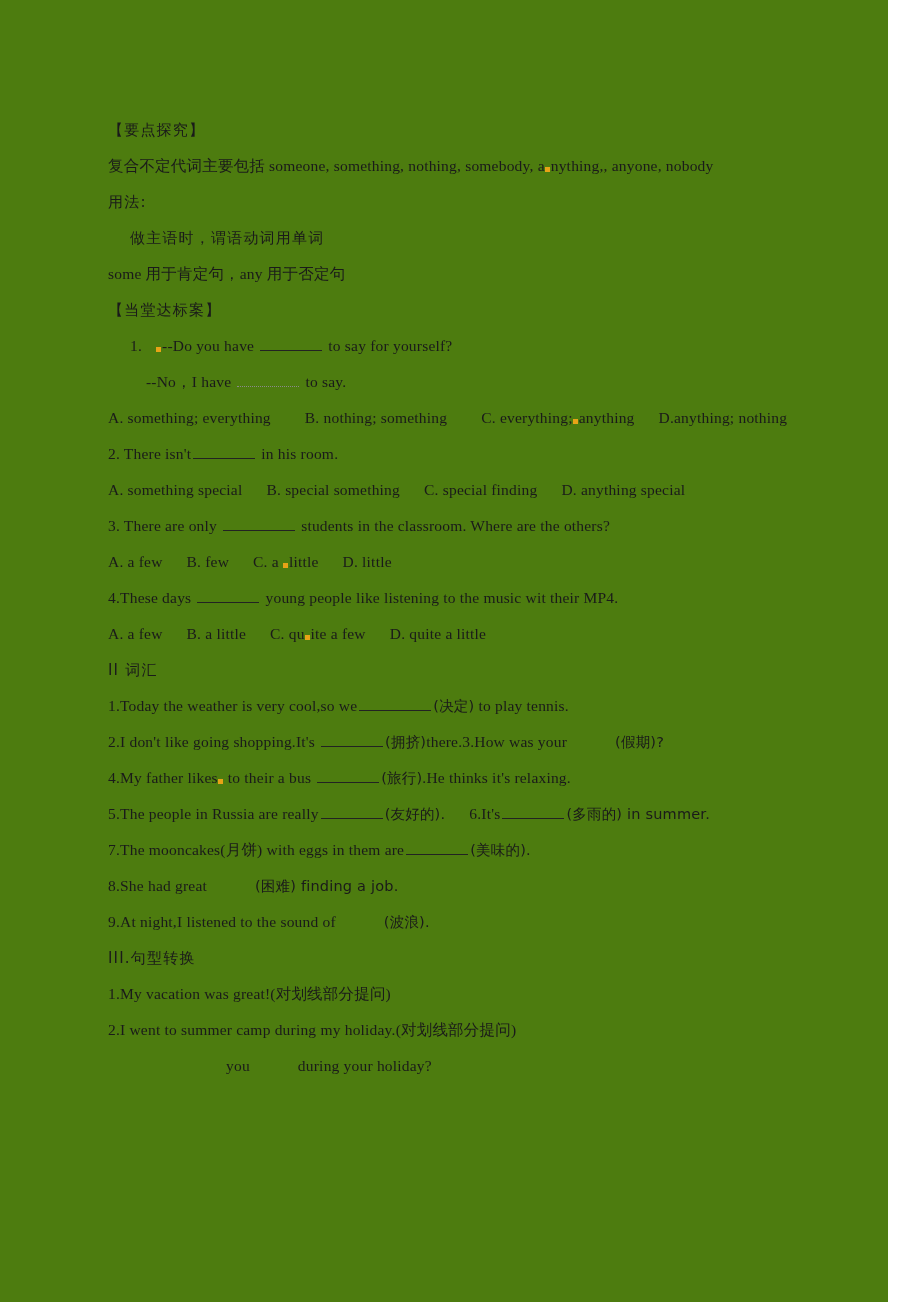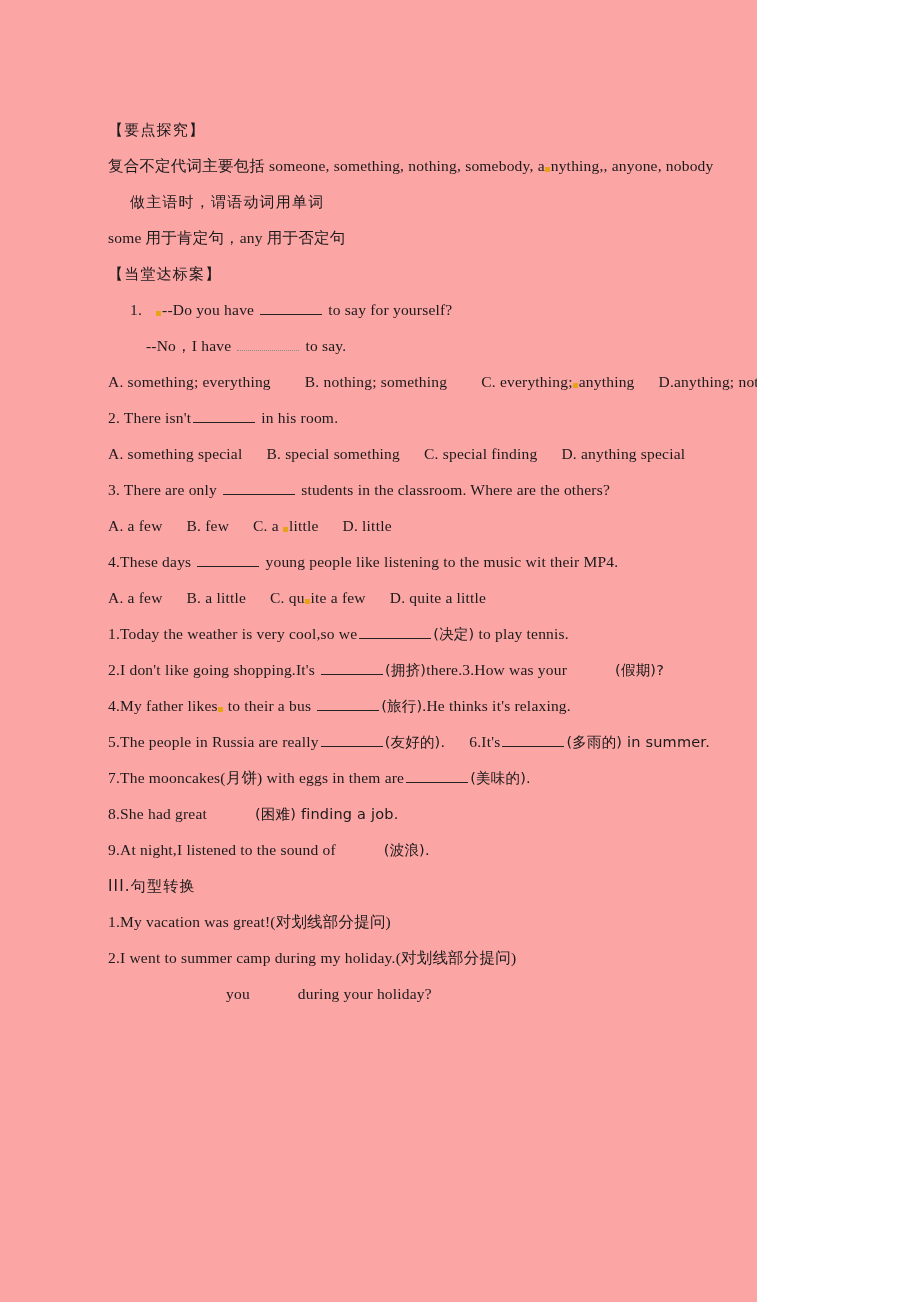--- a/index.html
+++ b/index.html
@@ -2,23 +2,23 @@
 <html><head>
 <meta charset="utf-8">
 <style>
   html, body {
     margin: 0;
     padding: 0;
     background: #ffffff;
   }
   .page {
     position: relative;
-    width: 757px;
+    width: 888px;
     height: 1302px;
-    background: #fca5a5;
+    background: #4d7c0f;
     overflow: hidden;
     font-family: "Liberation Serif", "DejaVu Serif", serif;
     color: #000000;
     text-decoration: underline;
   }
   .doc-body {
     position: absolute;
     left: 108px;
     top: 112px;
     width: 700px;
@@ -89,20 +89,21 @@
 
 <div class="page">
   <div class="doc-body">
 
     <div class="line cjk-head">【要点探究】</div>
 
     <div class="line mixed">
       <span>复合不定代词主要包括 someone, something, nothing, somebody, a</span><span class="mark"></span><span>nything,, anyone, nobody</span>
     </div>
 
+    <div class="line cjk-head">用法:</div>
     <div class="line cjk-head indent-1">做主语时，谓语动词用单词</div>
     <div class="line mixed">some 用于肯定句，any 用于否定句</div>
 
     <div class="line cjk-head">【当堂达标案】</div>
 
     <div class="line mixed indent-1">
       <span>1.</span><span class="sp-sm"></span><span class="mark"></span><span>--Do you have</span>
       <span class="blank w-md"></span>
       <span>to say for yourself?</span>
     </div>
@@ -136,20 +137,21 @@
 
     <div class="line mixed">
       <span>4.</span><span>These days</span>
       <span class="blank w-md"></span>
       <span>young people like listening to the music wit their MP4.</span>
     </div>
     <div class="line mixed">
       <span>A. a few</span><span class="sp-md"></span><span>B. a little</span><span class="sp-md"></span><span>C. qu</span><span class="mark"></span><span>ite a few</span><span class="sp-md"></span><span>D. quite a little</span>
     </div>
 
+    <div class="line cjk-head">II 词汇</div>
 
     <div class="line mixed">
       <span>1.</span><span>Today the weather is very cool,so we</span><span class="blank w-lg"></span><span class="cjk">(决定)</span>
       <span>to play tennis.</span>
     </div>
 
     <div class="line mixed">
       <span>2.</span><span>I don't like going shopping.It's</span>
       <span class="blank w-md"></span><span class="cjk">(拥挤)</span><span>there.3.How was your</span><span class="gap g-md"></span><span class="cjk">(假期)?</span>
     </div>

